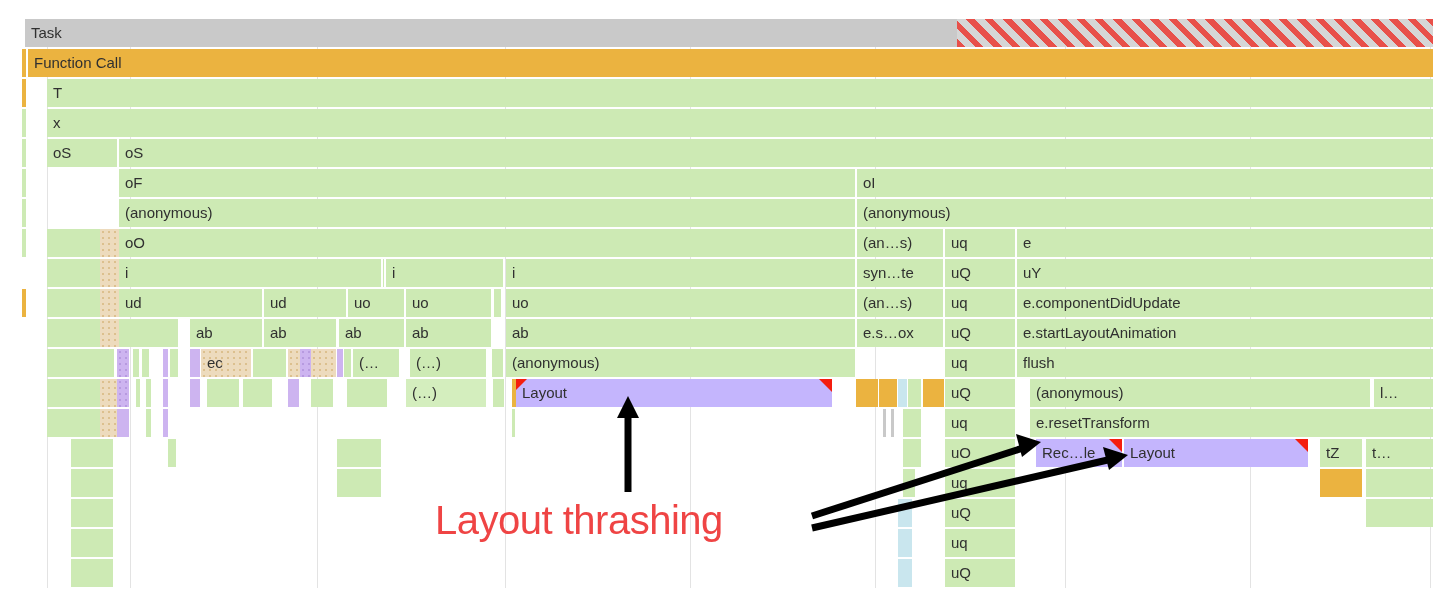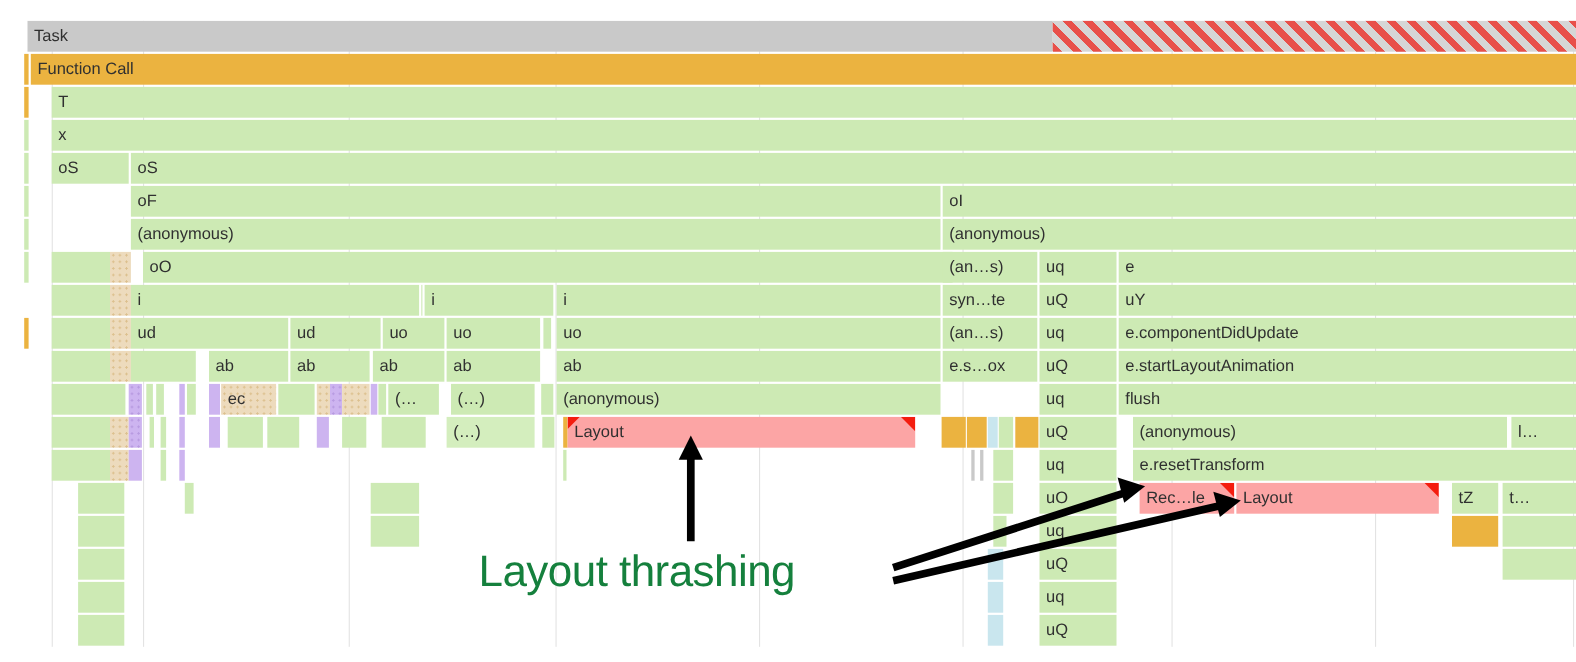--- a/index.html
+++ b/index.html
@@ -8,21 +8,21 @@
   #stage{position:relative;width:1433px;height:602px;background:#ffffff;}
 
   
   .bar{position:absolute;box-sizing:border-box;overflow:hidden;
        font-size:15px;line-height:28px;color:#303030;white-space:nowrap;}
   .bar .lbl{position:absolute;left:6px;top:0;pointer-events:none;}
   .green   {background:#cdeab4;}
   .green2  {background:#d4eebe;}
   .gray    {background:#c9c9c9;}
   .orange  {background:#ebb340;}
-  .purple  {background:#fca5a5;}
+  .purple  {background:#c4b5fd;}
   .lavender{background:#cdb4f0;}
   .blue    {background:#c9e6ee;}
   .tan-dot {background:#eddbbd;
             background-image:radial-gradient(#dcc08e 1px, transparent 1.2px);
             background-size:6px 6px;}
   .lav-dot {background:#cdb4f0;
             background-image:radial-gradient(#b79ae0 1px, transparent 1.2px);
             background-size:6px 6px;}
   .hatch{
     background:#d6d6d6;
@@ -31,21 +31,21 @@
   }
   .gridline{position:absolute;top:19px;width:1px;height:569px;background:#e3e3e3;}
 
   
   .tri-l{position:absolute;left:0;top:0;width:0;height:0;
          border-top:11px solid #f41d0f;border-right:11px solid transparent;}
   .tri-r{position:absolute;right:0;top:0;width:0;height:0;
          border-top:13px solid #f41d0f;border-left:13px solid transparent;}
 
   
-  .anno-text{position:absolute;font-size:40px;color:#15803d;letter-spacing:-0.5px;
+  .anno-text{position:absolute;font-size:40px;color:#ef4444;letter-spacing:-0.5px;
              font-family:"Liberation Sans","DejaVu Sans",sans-serif;}
   svg.arrows{position:absolute;left:0;top:0;width:1433px;height:602px;
              pointer-events:none;}
 </style>
 </head>
 <body>
 
 <div id="stage">
 
   <div id="grid">
@@ -108,21 +108,21 @@
           <span class="lbl">(anonymous)</span>
         </div>
         <div class="bar green" style="left: 857px; top: 199px; width: 576px; height: 28px;">
           <span class="lbl">(anonymous)</span>
         </div>
       </div>
       <div>
         <div class="bar green" style="left: 22px; top: 229px; width: 4px; height: 28px;"></div>
         <div class="bar green" style="left: 47px; top: 229px; width: 53px; height: 28px;"></div>
         <div class="bar tan-dot" style="left: 100px; top: 229px; width: 19px; height: 28px;"></div>
-        <div class="bar green" style="left: 130px; top: 229px; width: 736px; height: 28px;">
+        <div class="bar green" style="left: 119px; top: 229px; width: 736px; height: 28px;">
           <span class="lbl">oO</span>
         </div>
         <div class="bar green" style="left: 857px; top: 229px; width: 86px; height: 28px;">
           <span class="lbl">(an…s)</span>
         </div>
         <div class="bar green" style="left: 945px; top: 229px; width: 70px; height: 28px;">
           <span class="lbl">uq</span>
         </div>
         <div class="bar green" style="left: 1017px; top: 229px; width: 416px; height: 28px;">
           <span class="lbl">e</span>

